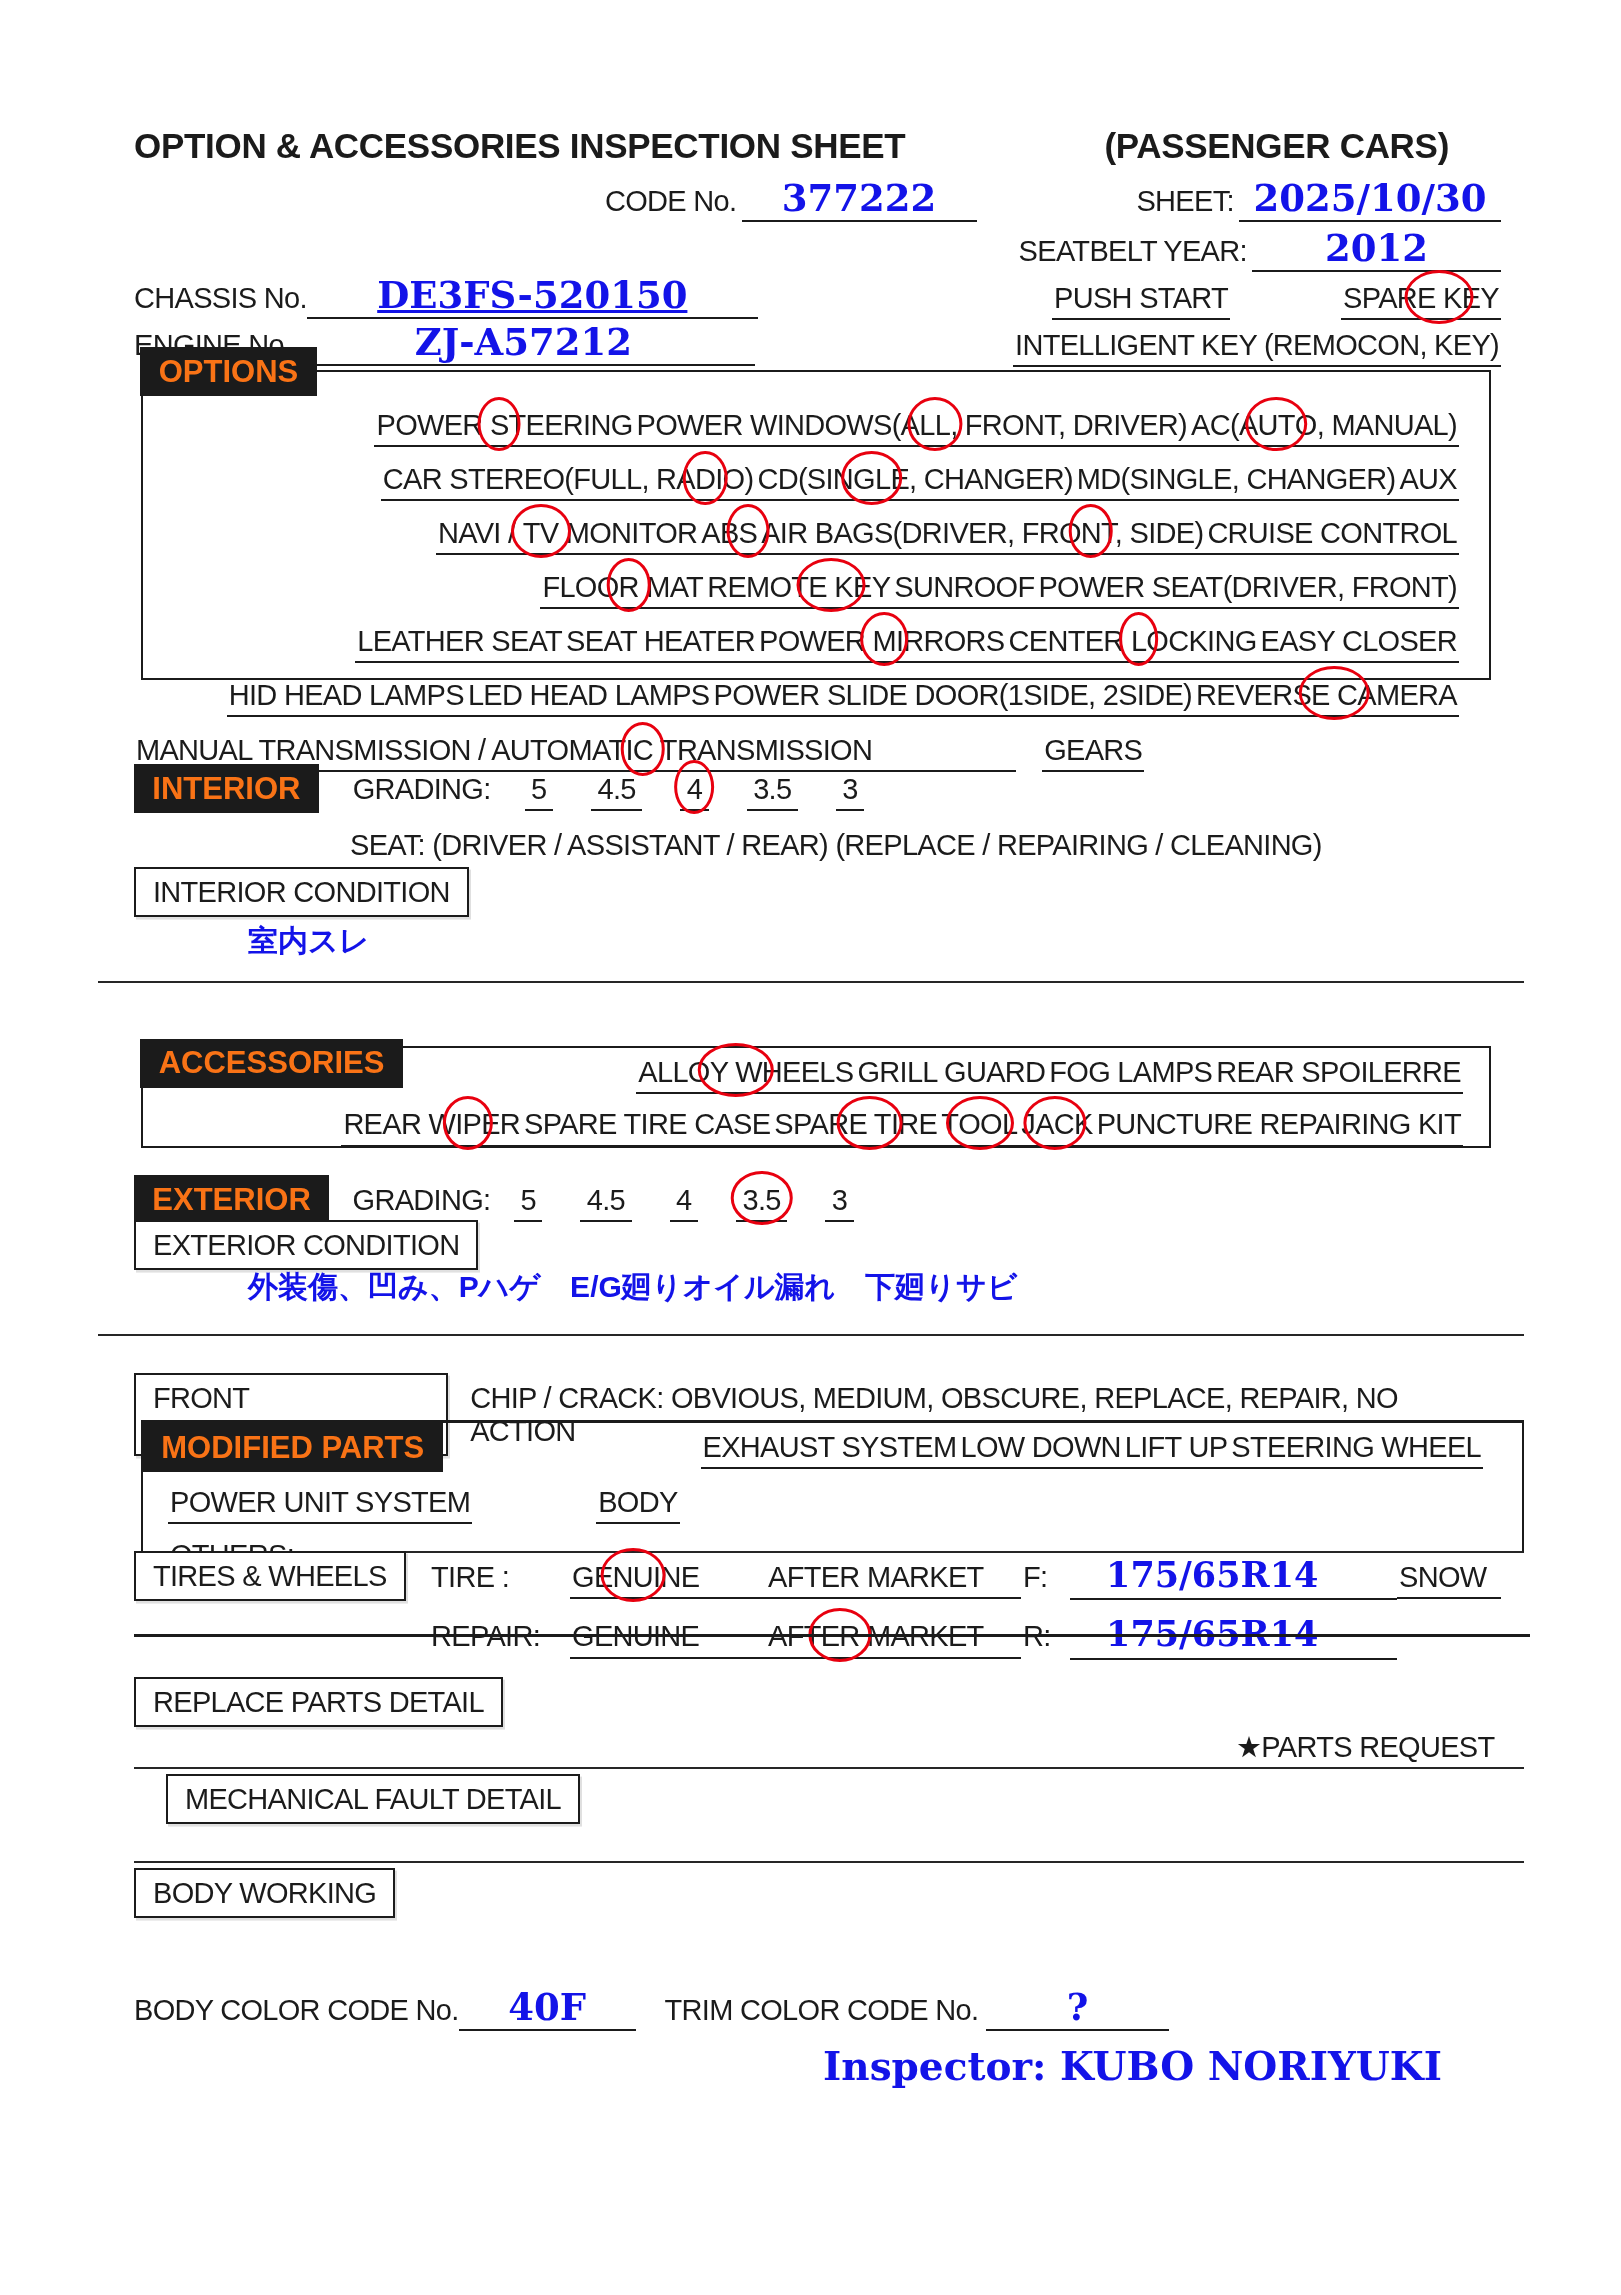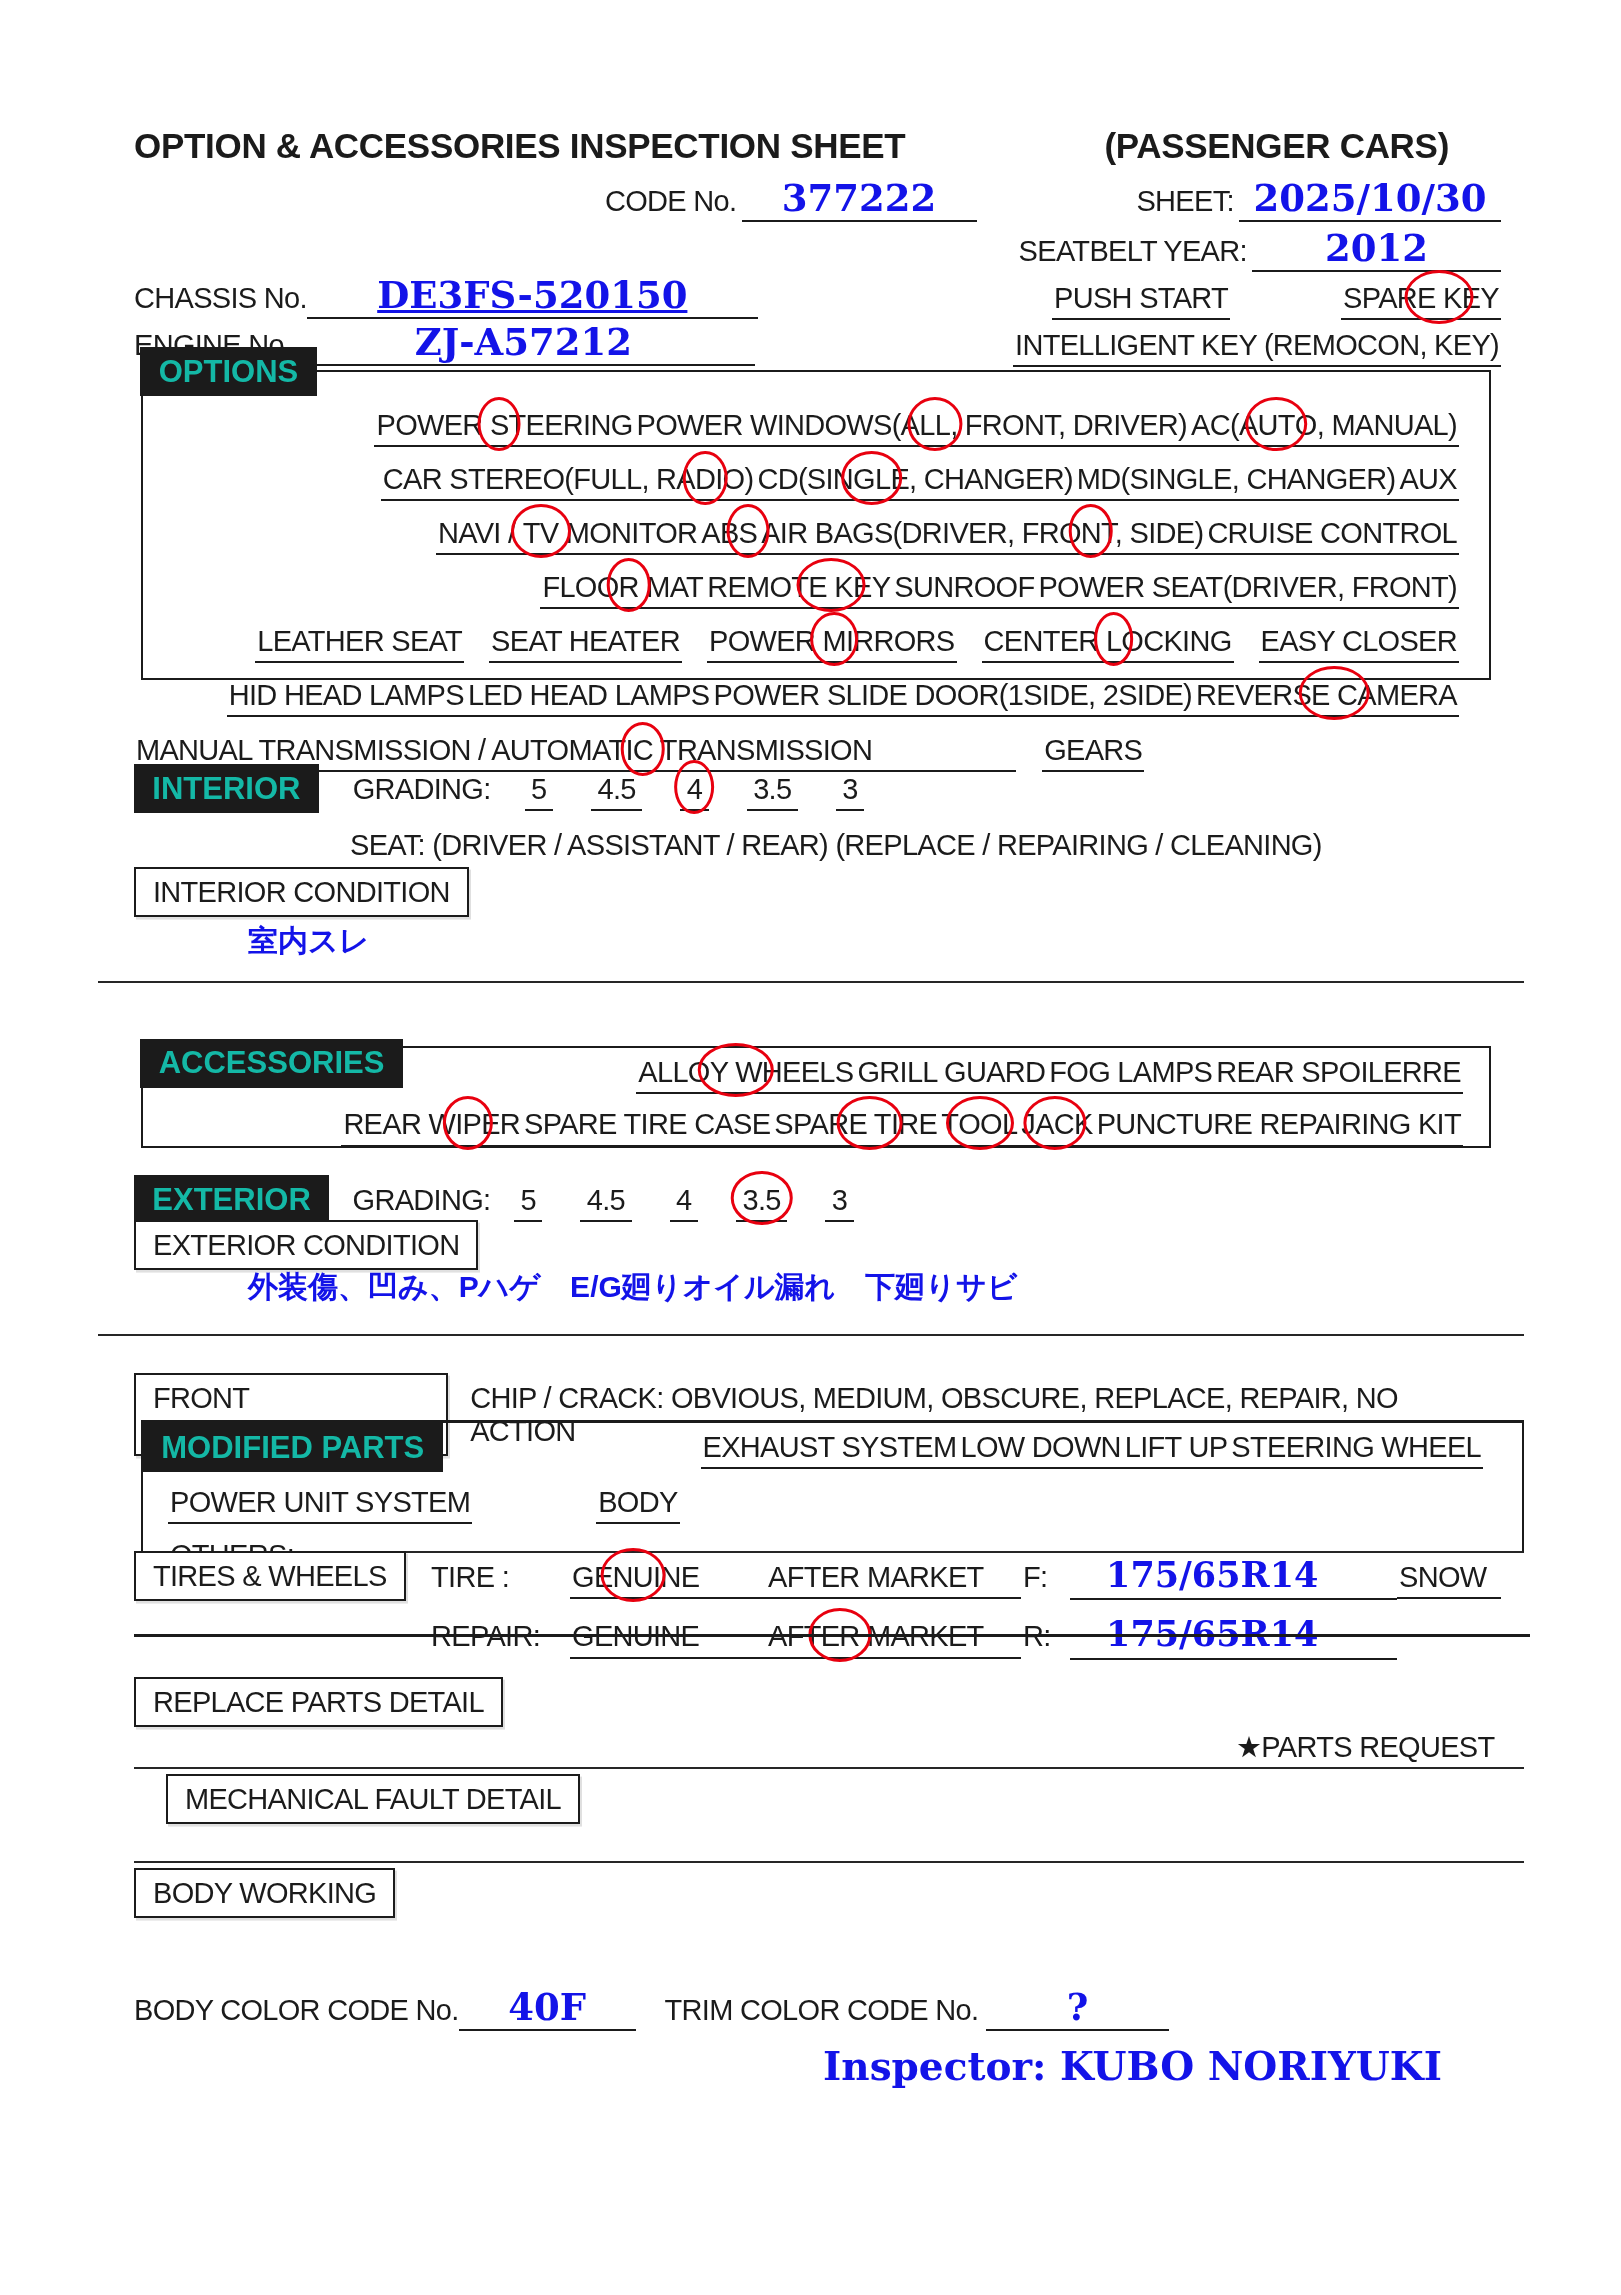--- a/index.html
+++ b/index.html
@@ -29,21 +29,21 @@
 
   
   .circ { position:relative; display:inline-block; }
   .circ::after {
     content:""; position:absolute; left:50%; top:44%;
     transform:translate(-50%,-50%);
     width:calc(100% + 18.3px); min-width:31px; height:48px;
     border:3.3px solid #e8000f; border-radius:50%; pointer-events:none;
   }
 
-  .chip { background:#1b1b1b; color:#14b8a6; font-weight:bold; font-size:31px;
+  .chip { background:#1b1b1b; color:#f97316; font-weight:bold; font-size:31px;
           padding:6.5px 18.3px; display:inline-block; letter-spacing:0; }
   .wbox { background:#ffffff; border:2px solid #1b1b1b; display:inline-block;
           padding:6.5px 17px; font-size:29px; box-shadow:2px 2.6px 0 rgba(0,0,0,0.12); }
 
   .hr3 { position:absolute; left:98px; right:98px; border-top:2.6px solid #262626; }
   .hr5 { position:absolute; left:134px; right:92px; border-top:3.9px solid #1b1b1b; }
 
   .secbox { position:absolute; left:141px; right:131px; border:2.6px solid #1b1b1b; }
   .row-between { display:flex; justify-content:flex-end; align-items:baseline; }
 
@@ -117,21 +117,21 @@
           <span class="item">AB<span class="circ">S</span></span>
           <span class="item">AIR BAGS(DRIVER, FRO<span class="circ">N</span>T, SIDE)</span>
           <span class="item">CRUISE CONTROL</span>
         </div>
       <div class="row-between" style="margin-bottom:15.7px;">
           <span class="item">FLOO<span class="circ">R</span> MAT</span>
           <span class="item">REMOT<span class="circ">E K</span>EY</span>
           <span class="item">SUNROOF</span>
           <span class="item">POWER SEAT(DRIVER, FRONT)</span>
         </div>
-      <div class="row-between" style="margin-bottom:15.7px;gap:25px;">
+      <div class="row-between" style="margin-bottom:15.7px;">
           <span class="item">LEATHER SEAT</span>
           <span class="item">SEAT HEATER</span>
           <span class="item">POWER <span class="circ">M</span>IRRORS</span>
           <span class="item">CENTER <span class="circ">L</span>OCKING</span>
           <span class="item">EASY CLOSER</span>
         </div>
       <div class="row-between">
           <span class="item">HID HEAD LAMPS</span>
           <span class="item">LED HEAD LAMPS</span>
           <span class="item">POWER SLIDE DOOR(1SIDE,  2SIDE)</span>

